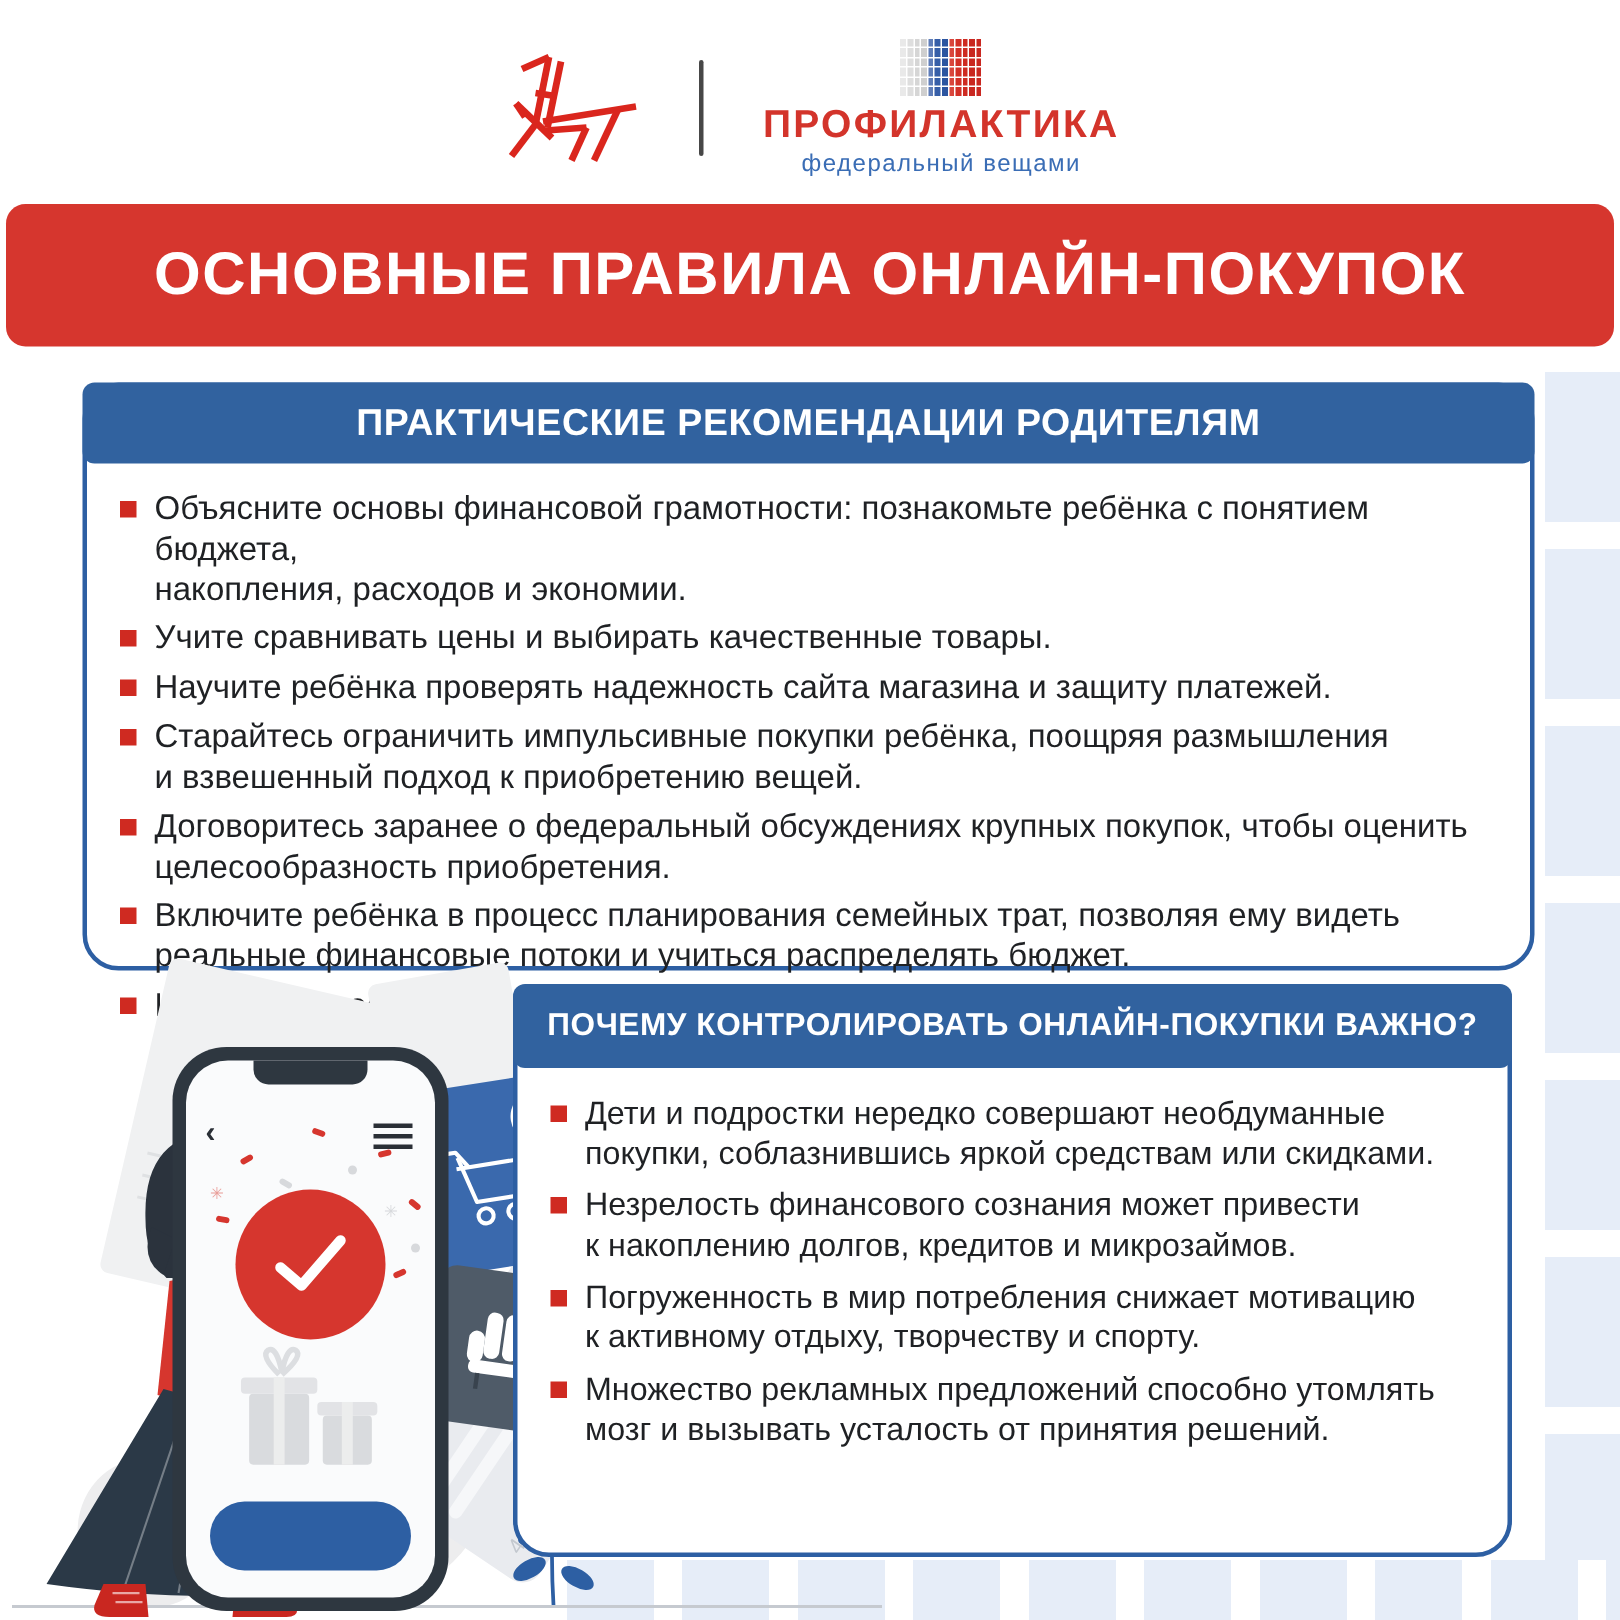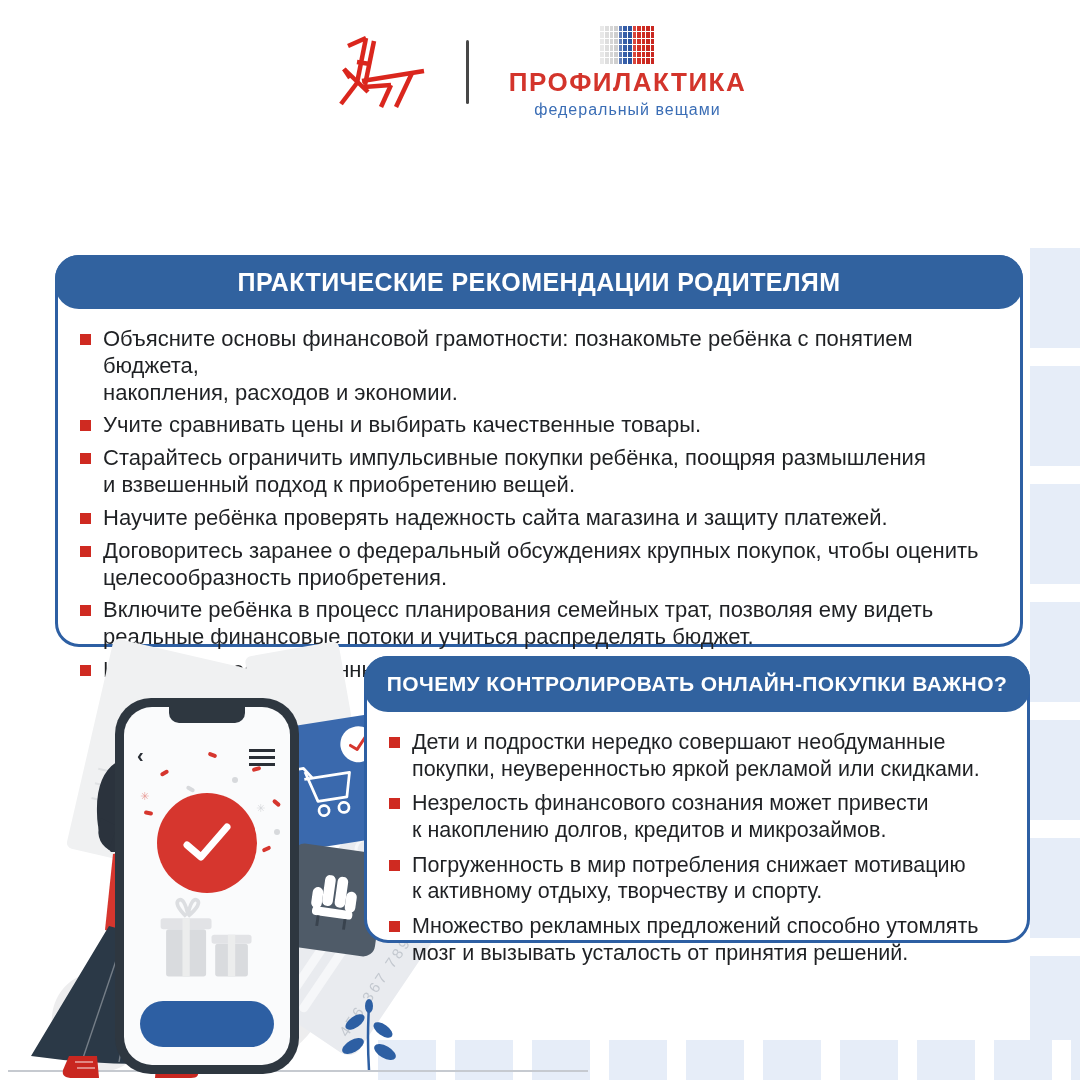--- a/index.html
+++ b/index.html
@@ -28,26 +28,26 @@
   .brand-sub{font-size:16px;color:#3a6db5;letter-spacing:1px;}
 
   
   .banner{position:absolute;left:4px;right:4px;top:136px;height:95px;background:var(--red);border-radius:13px;
     display:flex;align-items:center;justify-content:center;}
   .banner-title{color:#fff;font-size:40px;font-weight:800;letter-spacing:1px;white-space:nowrap;}
 
   
   .card{position:absolute;background:#fff;border:3px solid var(--blue);border-radius:24px;}
   .card-header{position:absolute;top:-3px;left:-3px;right:-3px;height:56px;background:var(--blue-header);
-    border-radius:24px;display:flex;align-items:center;justify-content:center;}
+    border-radius:8px;display:flex;align-items:center;justify-content:center;}
   .card-header span{color:#fff;font-weight:800;letter-spacing:.4px;}
   .card1{left:55px;top:255px;width:968px;height:392px;}
   .card1 .card-header{height:54px;}
   .card1 .card-header span{font-size:25px;}
-  .card2{left:364px;top:656px;width:666px;height:287px;}
+  .card2{left:342px;top:656px;width:666px;height:382px;}
   .card2 .card-header span{font-size:21px;}
   .card-body{list-style:none;}
   .card1 .card-body{margin:68px 28px 0 22px;}
   .card2 .card-body{margin:70px 20px 0 22px;}
   .card-body li{display:flex;gap:12px;color:var(--text);margin-bottom:6px;}
   .card1 .card-body li{font-size:22px;line-height:1.22;}
   .card2 .card-body li{font-size:21.5px;line-height:1.24;margin-bottom:8px;}
   .bullet{flex:0 0 auto;width:11px;height:11px;background:var(--red-deep);margin-top:8px;}
   .item-text{white-space:pre-line;}
 
@@ -192,43 +192,46 @@
           <div style="background: rgb(201, 39, 32);"></div>
           <div style="background: rgb(201, 39, 32);"></div>
           <div style="background: rgb(201, 39, 32);"></div>
           <div style="background: rgb(201, 39, 32);"></div>
         </div>
       <div class="brand-name">ПРОФИЛАКТИКА</div>
       <div class="brand-sub">федеральный вещами</div>
     </div>
   </div>
 
+  <div class="banner">
+    <div class="banner-title">ОСНОВНЫЕ ПРАВИЛА ОНЛАЙН-ПОКУПОК</div>
+  </div>
 
   <div class="card card1">
     <div class="card-header">
       <span>ПРАКТИЧЕСКИЕ РЕКОМЕНДАЦИИ РОДИТЕЛЯМ</span>
     </div>
     <ul class="card-body">
       <li>
           <span class="bullet"></span>
           <span class="item-text">Объясните основы финансовой грамотности: познакомьте ребёнка с понятием бюджета,
 накопления, расходов и экономии.</span>
         </li>
       <li>
           <span class="bullet"></span>
           <span class="item-text">Учите сравнивать цены и выбирать качественные товары.</span>
         </li>
       <li>
           <span class="bullet"></span>
+          <span class="item-text">Научите ребёнка проверять надежность сайта магазина и защиту платежей.</span>
+        </li>
+      <li>
+          <span class="bullet"></span>
           <span class="item-text">Старайтесь ограничить импульсивные покупки ребёнка, поощряя размышления
 и взвешенный подход к приобретению вещей.</span>
-        </li>
-      <li>
-          <span class="bullet"></span>
-          <span class="item-text">Научите ребёнка проверять надежность сайта магазина и защиту платежей.</span>
         </li>
       <li>
           <span class="bullet"></span>
           <span class="item-text">Договоритесь заранее о федеральный обсуждениях крупных покупок, чтобы оценить
 целесообразность приобретения.</span>
         </li>
       <li>
           <span class="bullet"></span>
           <span class="item-text">Включите ребёнка в процесс планирования семейных трат, позволяя ему видеть
 реальные финансовые потоки и учиться распределять бюджет.</span>
@@ -368,21 +371,21 @@
   </div>
 
   <div class="card card2">
     <div class="card-header">
       <span>ПОЧЕМУ КОНТРОЛИРОВАТЬ ОНЛАЙН-ПОКУПКИ ВАЖНО?</span>
     </div>
     <ul class="card-body">
       <li>
           <span class="bullet"></span>
           <span class="item-text">Дети и подростки нередко совершают необдуманные
-покупки, неуверенностью яркой рекламой или скидками.</span>
+покупки, соблазнившись яркой средствам или скидками.</span>
         </li>
       <li>
           <span class="bullet"></span>
           <span class="item-text">Незрелость финансового сознания может привести
 к накоплению долгов, кредитов и микрозаймов.</span>
         </li>
       <li>
           <span class="bullet"></span>
           <span class="item-text">Погруженность в мир потребления снижает мотивацию
 к активному отдыху, творчеству и спорту.</span>

